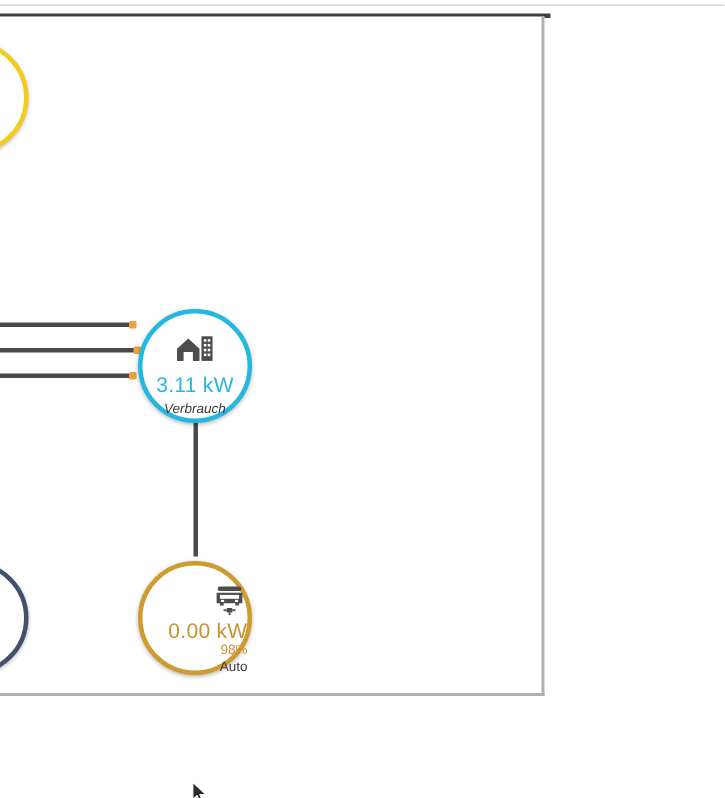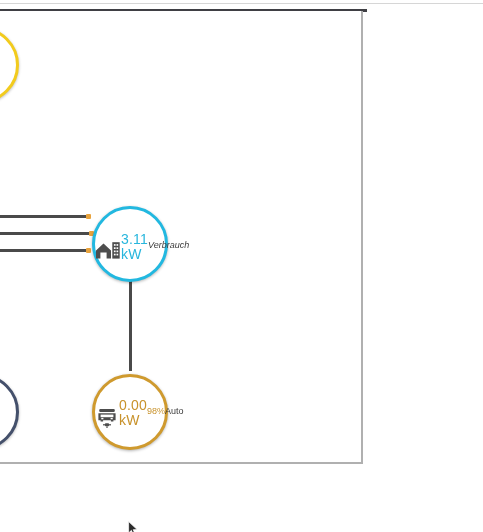--- a/index.html
+++ b/index.html
@@ -62,21 +62,21 @@
     border-radius: 1px;
   }
 
   
   .node {
     position: absolute;
     border-radius: 50%;
     background: #ffffff;
     box-sizing: border-box;
     display: flex;
-    flex-direction: row;
+    flex-direction: column;
     align-items: center;
     justify-content: flex-start;
     box-shadow: 0 1px 3px rgba(0,0,0,0.30);
   }
   .node-icon {
     margin-top: 12px;
     height: 22px;
     display: flex;
     align-items: center;
     justify-content: center;
@@ -108,20 +108,21 @@
   }
   #node-consumption .node-power { color: #27b6dd; }
 
   
   #node-vehicle {
     left: 93px;
     top: 363px;
     width: 76px;
     height: 76px;
     border: 3px solid #cf9a2e;
+    align-items: flex-end;
   }
   #node-vehicle .node-power { color: #c8922b; }
   #node-vehicle .node-pct   { color: #c8922b; }
 
   
   #node-solar-partial {
     left: -56px;
     top: 16px;
     width: 76px;
     height: 76px;

